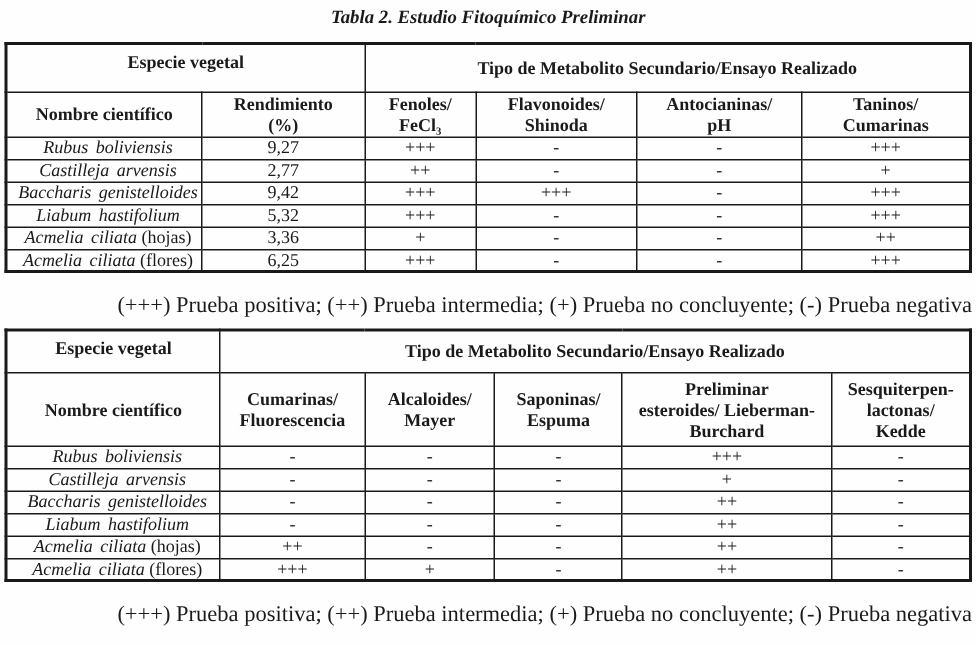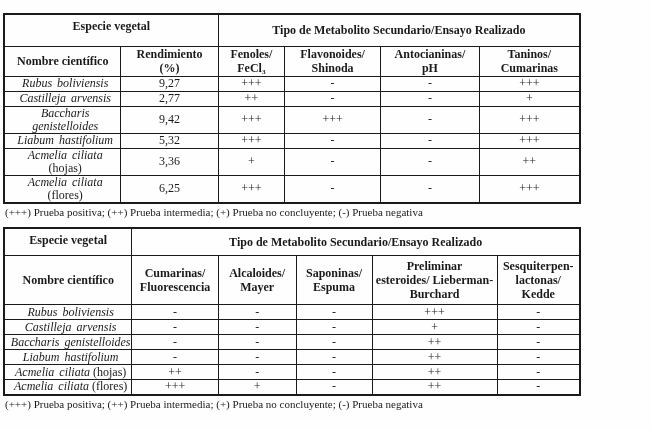--- a/index.html
+++ b/index.html
@@ -15,21 +15,21 @@
   }
   .tbl-title {
     text-align:center;
     font-style:italic;
     font-weight:bold;
     font-size:12.5px;
     line-height:15px;
   }
   table {
     border-collapse:collapse;
-    width:578px;
+    width:645px;
     table-layout:fixed;
   }
   th, td {
     border:1px solid #1a1a1a;
     overflow:hidden;
   }
   table { border:2px solid #1a1a1a; }
   .t1 { margin-top:9px; }
   .t2 { margin-top:8px; }
   th {
@@ -49,37 +49,39 @@
     height:15px;
     font-size:12px;
     line-height:13px;
     text-align:center;
     vertical-align:middle;
   }
   tbody td.c-name { text-align:center; padding-left:5px; }
   .species { font-style:italic; word-spacing:2px; }
   .suffix  { font-style:normal; }
   .legend {
-    font-size:11px;
+    font-size:15px;
     line-height:14px;
-    padding:1px 0 0 2px;
+    padding:15px 0 0 2px;
+    text-align:right;
   }
   .title2 { margin-top:27px; }
   
   .t1 .w0{width:20.3%}.t1 .w1{width:16.9%}.t1 .w2{width:11.5%}
   .t1 .w3{width:16.7%}.t1 .w4{width:17.1%}.t1 .w5{width:17.5%}
   
   .t2 .w0{width:22.2%}.t2 .w1{width:15.0%}.t2 .w2{width:13.5%}
   .t2 .w3{width:13.2%}.t2 .w4{width:21.7%}.t2 .w5{width:14.4%}
 </style>
 </head>
 <body>
 
 <div class="page">
 
+  <div class="tbl-title">Tabla 2. Estudio Fitoquímico Preliminar</div>
 
   <table class="t1">
     <colgroup>
       <col class="w0">
         <col class="w1">
         <col class="w2">
         <col class="w3">
         <col class="w4">
         <col class="w5">
     </colgroup>

